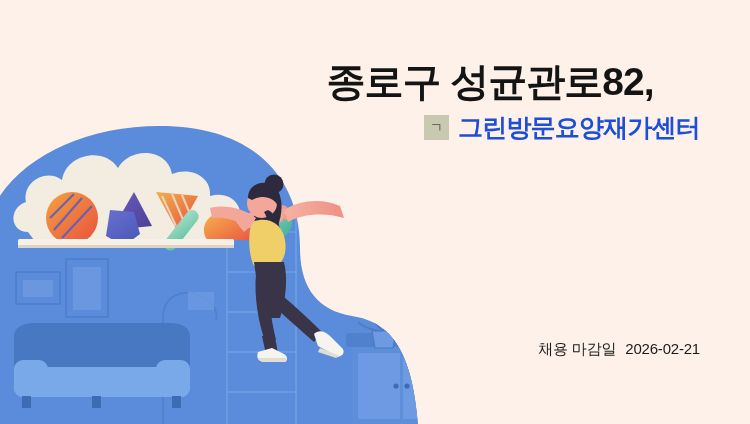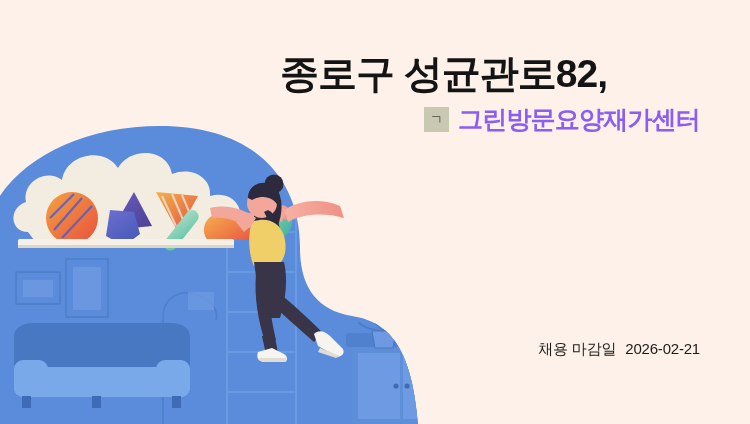--- a/index.html
+++ b/index.html
@@ -9,40 +9,40 @@
     font-family:"Liberation Sans","DejaVu Sans",sans-serif;
   }
   .banner{position:relative;width:750px;height:424px;overflow:hidden;background:#fdf1e9;}
 
   
   .illus{position:absolute;left:0;top:0;width:430px;height:424px;}
   .illus svg{display:block;}
 
   
   .text-block{
-    position:absolute;right:50px;top:52px;width:420px;
-    text-align:left;
+    position:absolute;right:50px;top:60px;width:420px;
+    text-align:center;
   }
   .title{
     font-size:39px;font-weight:bold;color:#141414;
     letter-spacing:-1px;line-height:1.12;white-space:nowrap;
     margin:0;
   }
   .subtitle-row{
     display:flex;align-items:center;justify-content:flex-end;
     gap:9px;margin-top:11px;
   }
   .logo-badge{
     width:25px;height:25px;background:#c9c9b2;
     display:flex;align-items:center;justify-content:center;
     font-size:13px;color:#4a4a3c;font-weight:normal;line-height:1;
     flex:0 0 auto;
   }
   .subtitle{
-    font-size:25px;font-weight:bold;color:#8b5cf6;
+    font-size:25px;font-weight:bold;color:#1d4ed8;
     letter-spacing:-0.8px;line-height:1;white-space:nowrap;
   }
   .deadline{
     position:absolute;right:50px;top:340px;
     font-size:15px;font-weight:normal;color:#1b1b1b;
     letter-spacing:-0.2px;white-space:nowrap;
   }
   .deadline .sep{display:inline-block;width:9px;}
 </style>
 </head>

